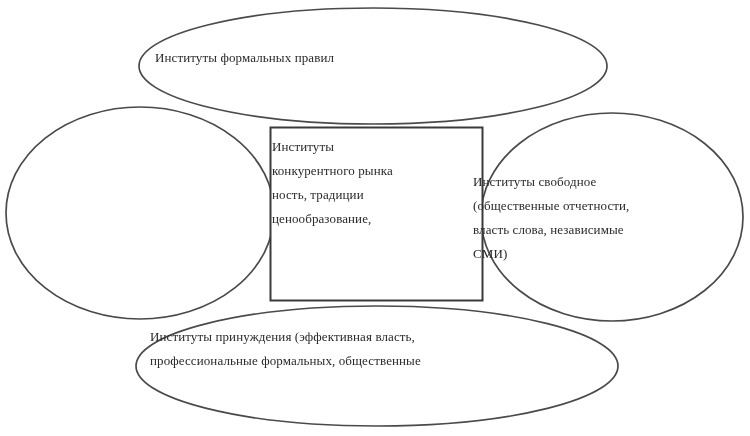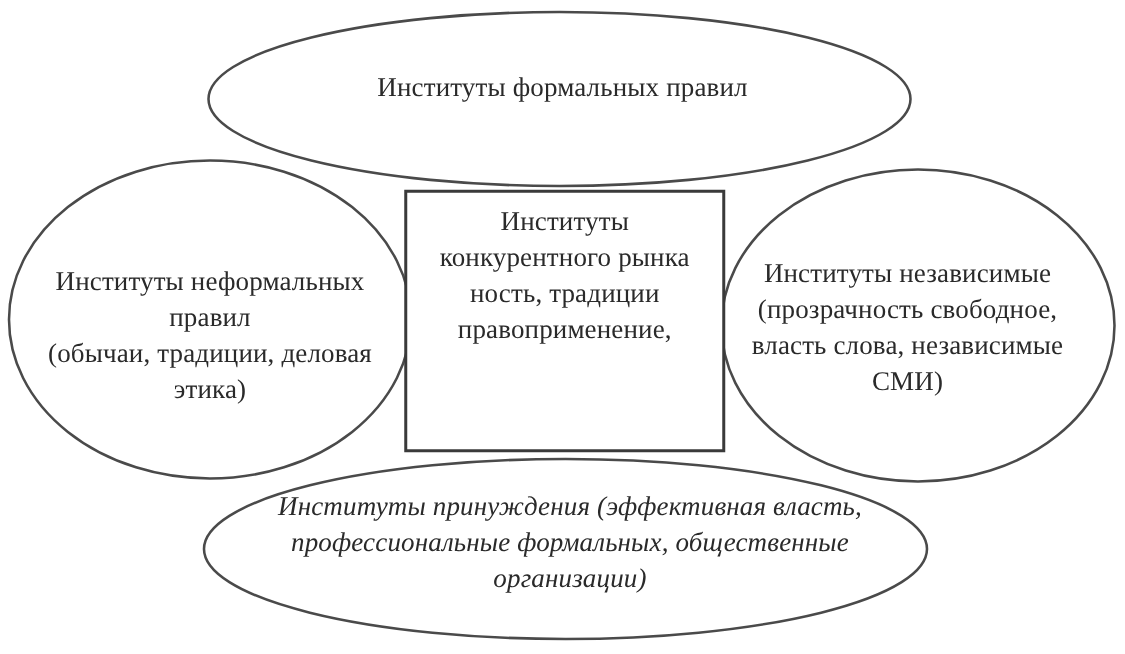--- a/index.html
+++ b/index.html
@@ -28,22 +28,21 @@
     stroke: var(--stroke, #4a4a4a);
     stroke-width: 1.7;
   }
   .shapes-svg rect {
     fill: #ffffff;
     stroke: var(--stroke-dark, #3a3a3a);
     stroke-width: 2;
   }
   .node-label {
     position: absolute;
-    text-align: center;
-    font-size: 18px;
+    font-size: 13px;
     line-height: 24px;
     letter-spacing: 0.1px;
     white-space: nowrap;
   }
   .node-label .line {
     display: block;
   }
   .label-top {
     left: 155px;
     top: 44px;
@@ -62,60 +61,52 @@
   }
   .label-right {
     left: 473px;
     top: 170px;
     width: 264px;
   }
   .label-bottom {
     left: 150px;
     top: 325px;
     width: 460px;
-    font-style: italic;
   }
 </style>
 </head>
 <body>
 
 <div class="stage" style="--bg: #ffffff; --stroke: #4a4a4a; --stroke-dark: #3a3a3a; --text: #2a2a2a;">
 
   <svg class="shapes-svg" viewBox="0 0 750 436" aria-hidden="true">
     <ellipse cx="373" cy="66" rx="234" ry="58"></ellipse>
     <ellipse cx="140" cy="213" rx="134" ry="106"></ellipse>
     <ellipse cx="612" cy="217" rx="131" ry="104"></ellipse>
     <ellipse cx="377" cy="366" rx="241" ry="60"></ellipse>
     <rect x="270.5" y="127.5" width="212" height="173"></rect>
   </svg>
 
   <div class="node-label label-top">
     <span class="line">Институты формальных правил</span>
   </div>
 
-  <div class="node-label label-left">
-    <span class="line">Институты неформальных</span>
-    <span class="line">правил</span>
-    <span class="line">(обычаи, традиции, деловая</span>
-    <span class="line">этика)</span>
-  </div>
 
   <div class="node-label label-center">
     <span class="line">Институты</span>
     <span class="line">конкурентного рынка</span>
     <span class="line">ность, традиции</span>
-    <span class="line">правоприменение,</span>
+    <span class="line">ценообразование,</span>
   </div>
 
   <div class="node-label label-right">
-    <span class="line">Институты независимые</span>
-    <span class="line">(прозрачность свободное,</span>
+    <span class="line">Институты свободное</span>
+    <span class="line">(общественные отчетности,</span>
     <span class="line">власть слова, независимые</span>
     <span class="line">СМИ)</span>
   </div>
 
   <div class="node-label label-bottom">
     <span class="line">Институты принуждения (эффективная власть,</span>
     <span class="line">профессиональные формальных, общественные</span>
-    <span class="line">организации)</span>
   </div>
 
 </div>
 
 </body></html>

